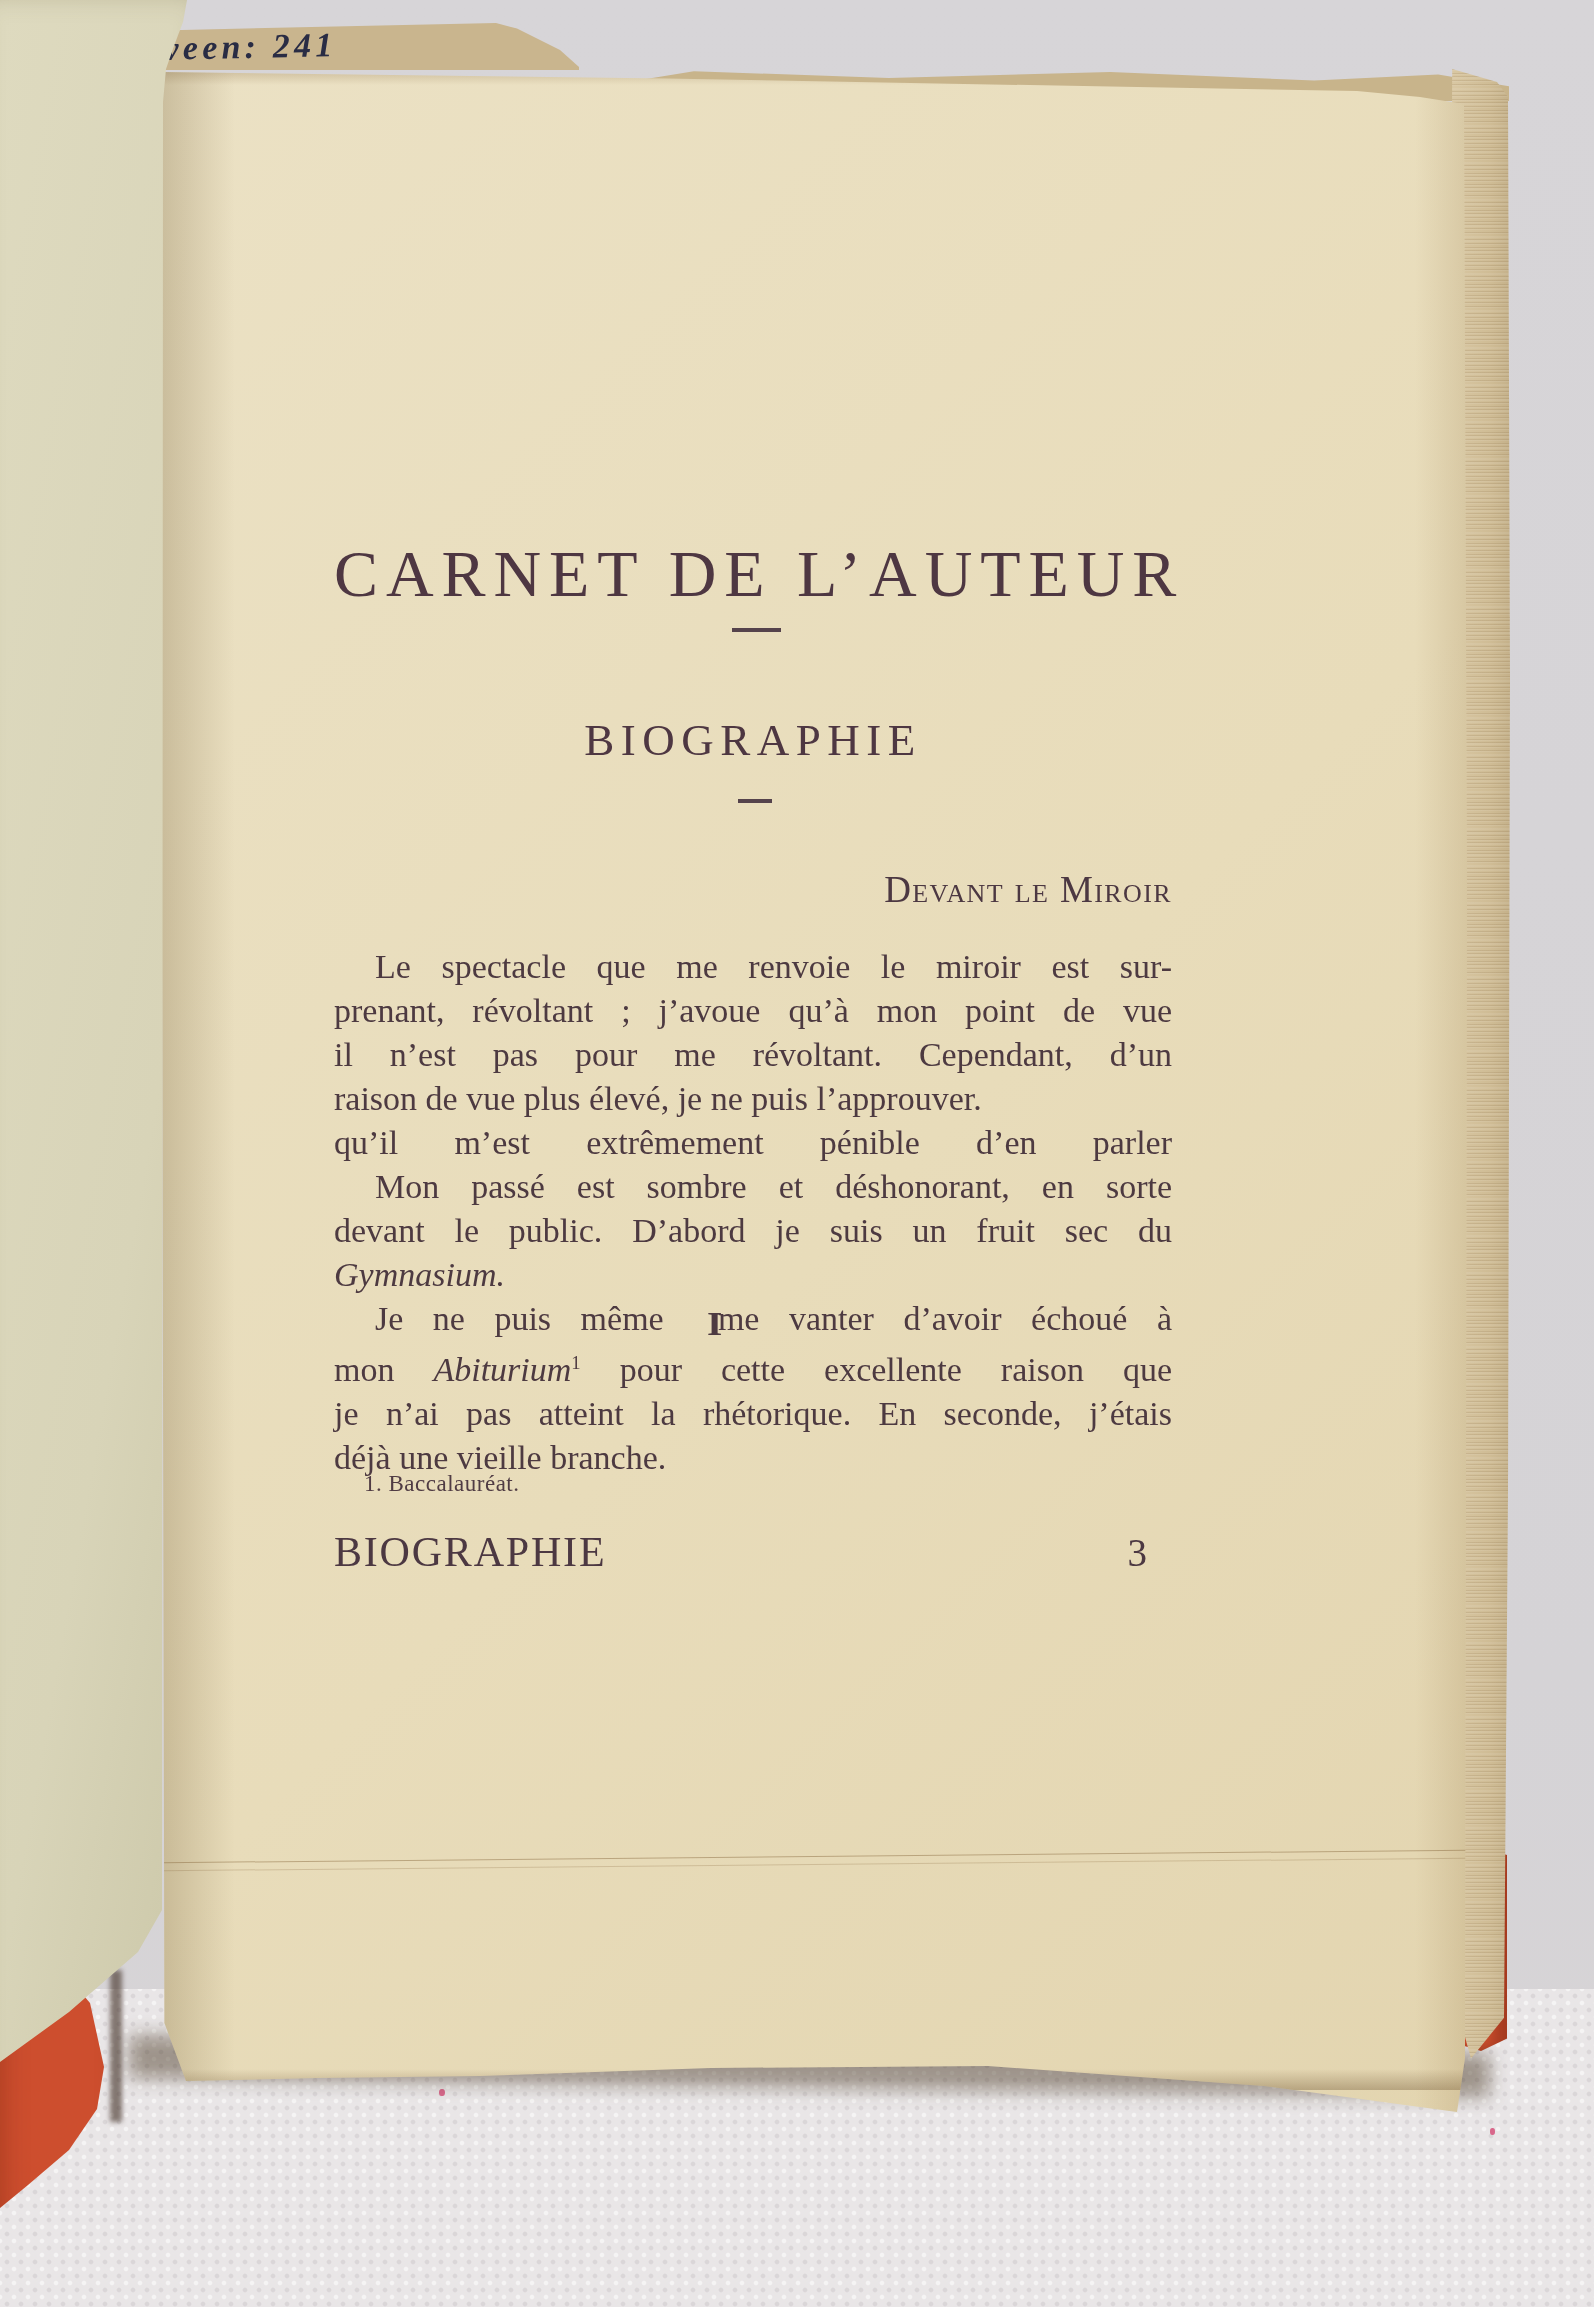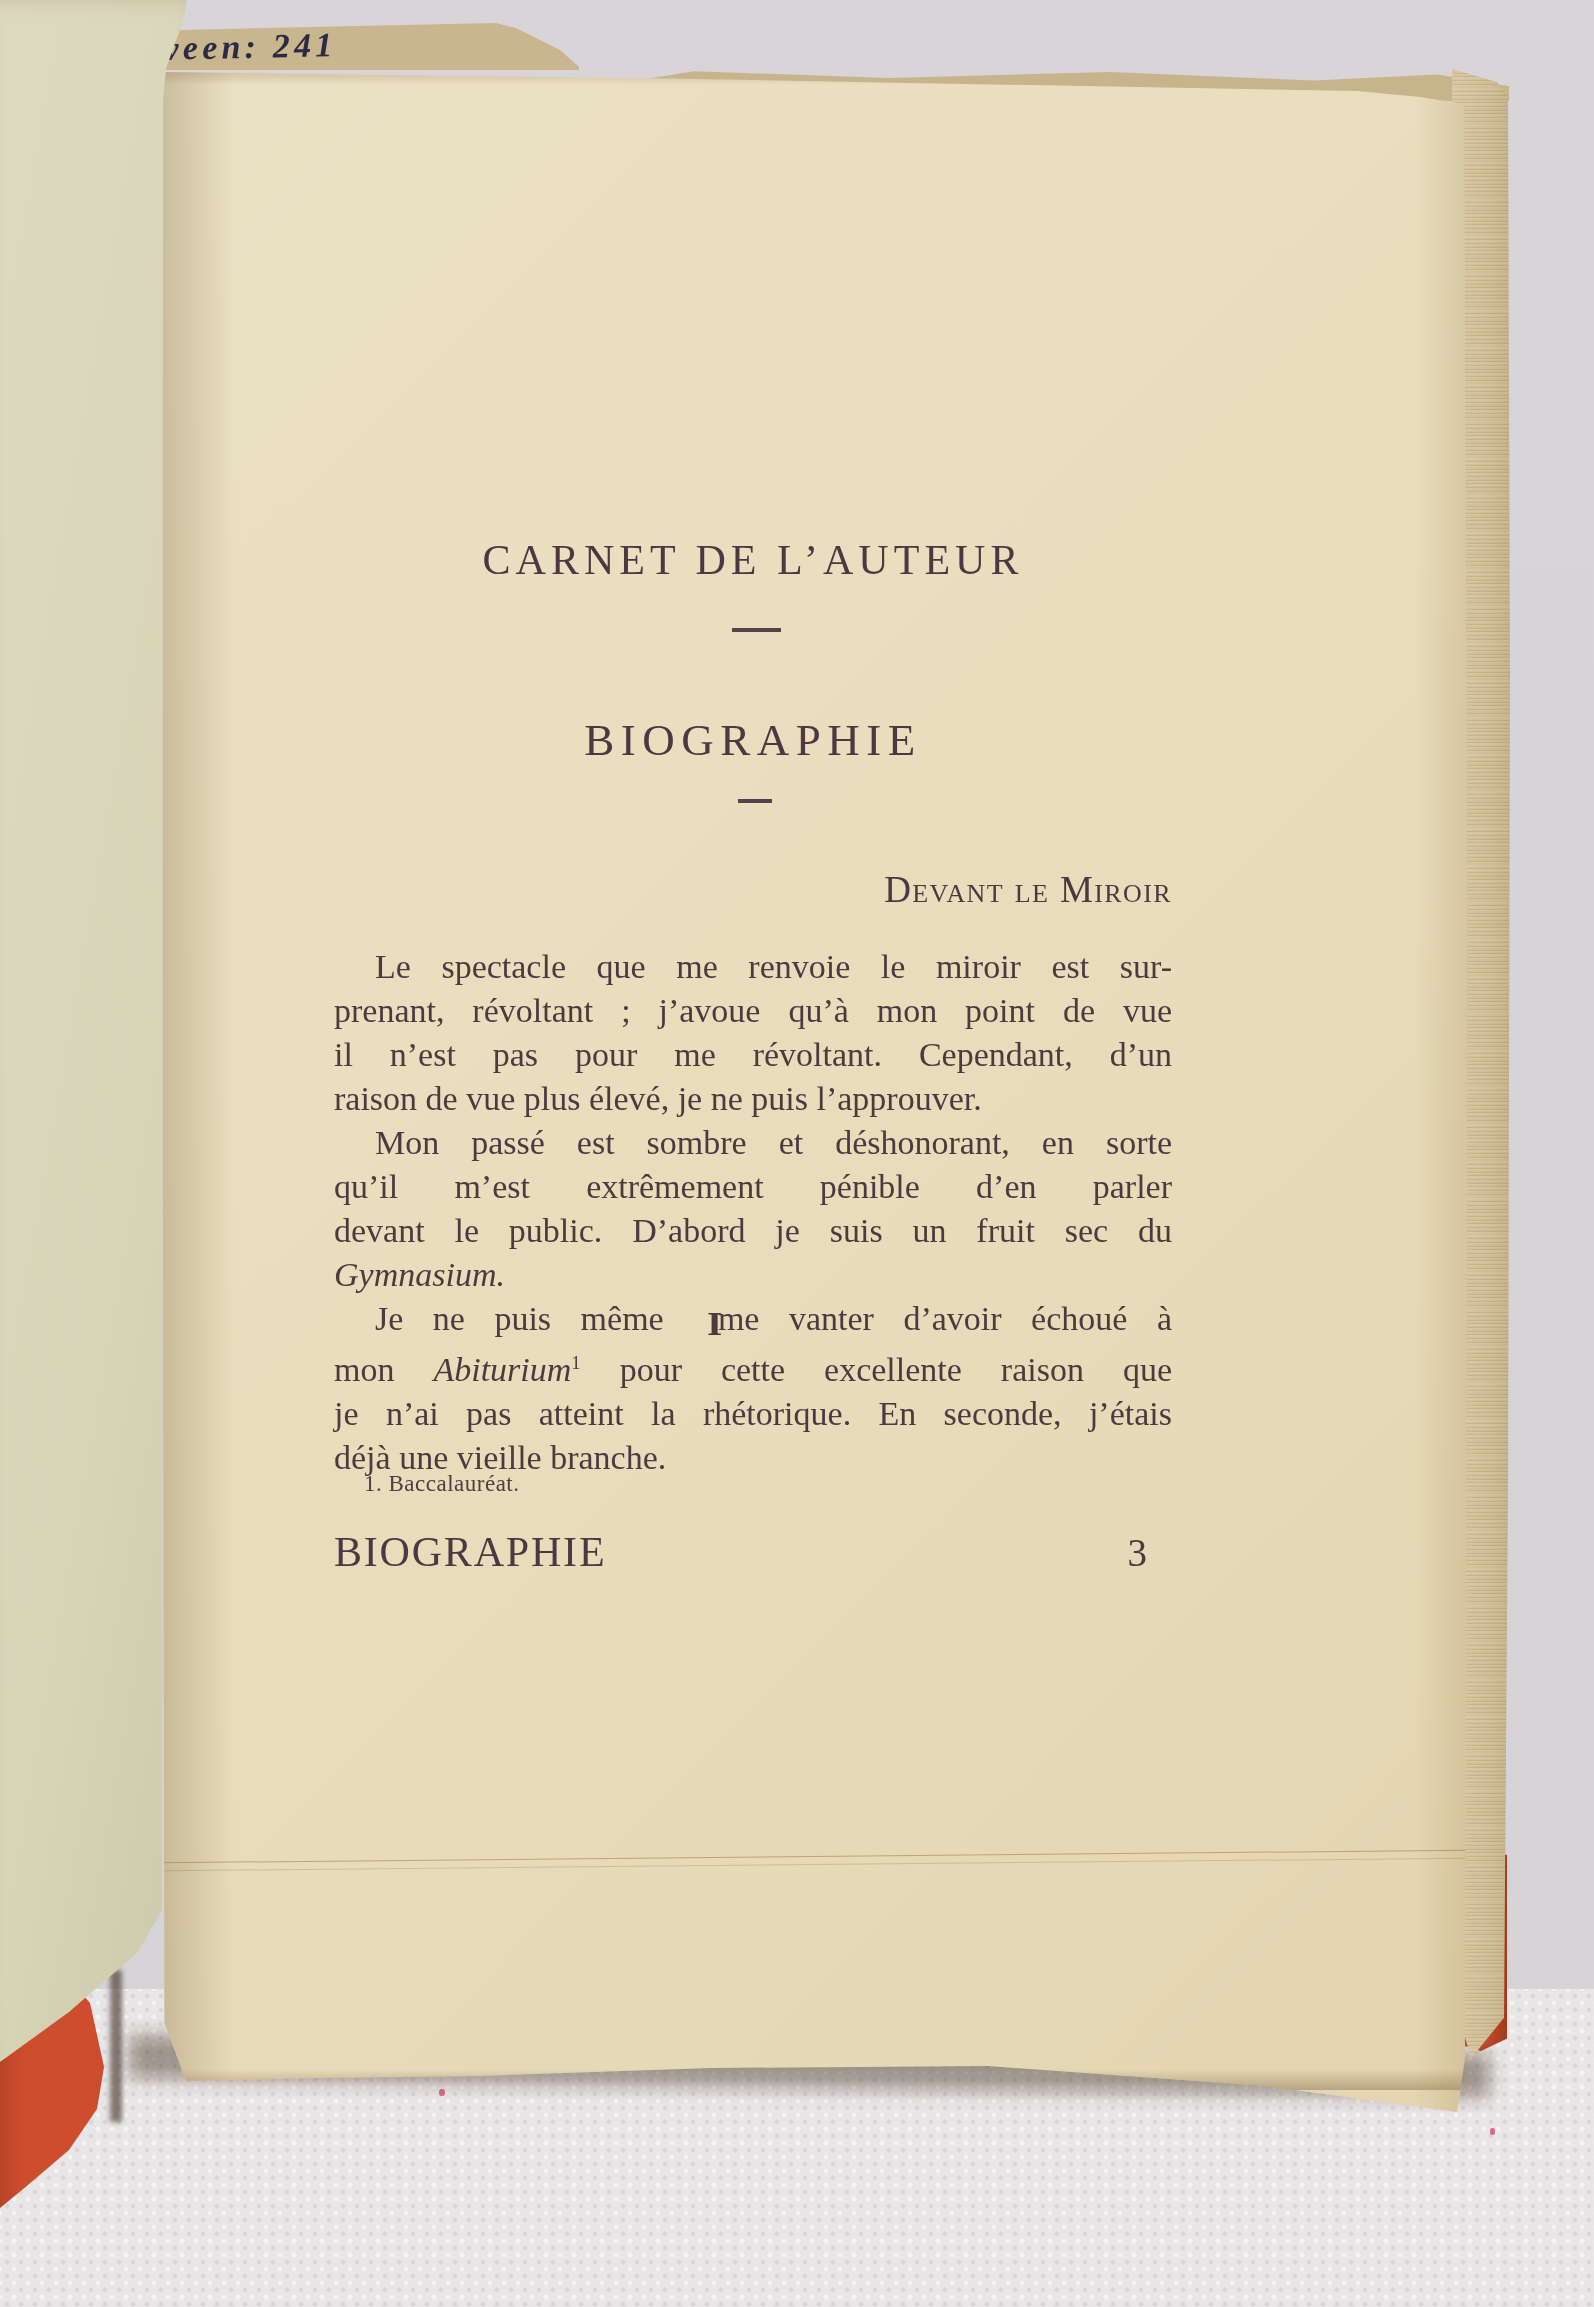--- a/index.html
+++ b/index.html
@@ -98,21 +98,21 @@
     position:absolute;left:4.6px;top:1796px;width:1306px;height:7.4px;
     border-top:1.4px solid rgba(142,112,70,.50);
     border-bottom:1.4px solid rgba(142,112,70,.28);
     transform:rotate(-0.55deg);
   }
 
   
   .content{position:absolute;left:177px;top:0;width:838px;color:#4c3842;}
   .title{
     position:absolute;left:0;top:476px;width:100%;text-align:center;
-    font-size:42px;letter-spacing:0.12em;white-space:nowrap;color:#4e3742;
+    font-size:66px;letter-spacing:0.12em;white-space:nowrap;color:#4e3742;
   }
   .rule{position:absolute;left:50%;background:#55434c;}
   .rule-1{top:568px;width:49px;height:4.2px;margin-left:-21px;}
   .rule-2{top:739px;width:34px;height:3.7px;margin-left:-14.8px;}
   .section{
     position:absolute;left:0;top:654px;width:100%;text-align:center;
     font-size:45px;letter-spacing:6.5px;white-space:nowrap;color:#4e3742;
   }
   .chapter{
     position:absolute;left:0;top:808px;width:100%;text-align:right;
@@ -172,22 +172,22 @@
     <div class="rule rule-1"></div>
     <div class="section">BIOGRAPHIE</div>
     <div class="rule rule-2"></div>
     <div class="chapter">Devant le Miroir</div>
 
     <div class="bodytext">
       <div class="bl j ind">Le spectacle que me renvoie le miroir est sur-</div>
       <div class="bl j">prenant, révoltant ; j’avoue qu’à mon point de vue</div>
       <div class="bl j">il n’est pas pour me révoltant. Cependant, d’un</div>
       <div class="bl">raison de vue plus élevé, je ne puis l’approuver.</div>
+      <div class="bl j">qu’il m’est extrêmement pénible d’en parler</div>
       <div class="bl j ind">Mon passé est sombre et déshonorant, en sorte</div>
-      <div class="bl j">qu’il m’est extrêmement pénible d’en parler</div>
       <div class="bl j">devant le public. D’abord je suis un fruit sec du</div>
       <div class="bl it">Gymnasium.</div>
       <div class="bl j ind"><span>Je ne puis même</span><span class="artifact">I</span><span>me vanter d’avoir échoué à</span></div>
       <div class="bl j"><span>mon </span><span class="it">Abiturium</span><span class="fn-sup">1</span><span> pour cette excellente raison que</span></div>
       <div class="bl j">je n’ai pas atteint la rhétorique. En seconde, j’étais</div>
       <div class="bl">déjà une vieille branche.</div>
     </div>
 
     <div class="footnote">1. Baccalauréat.</div>
 

